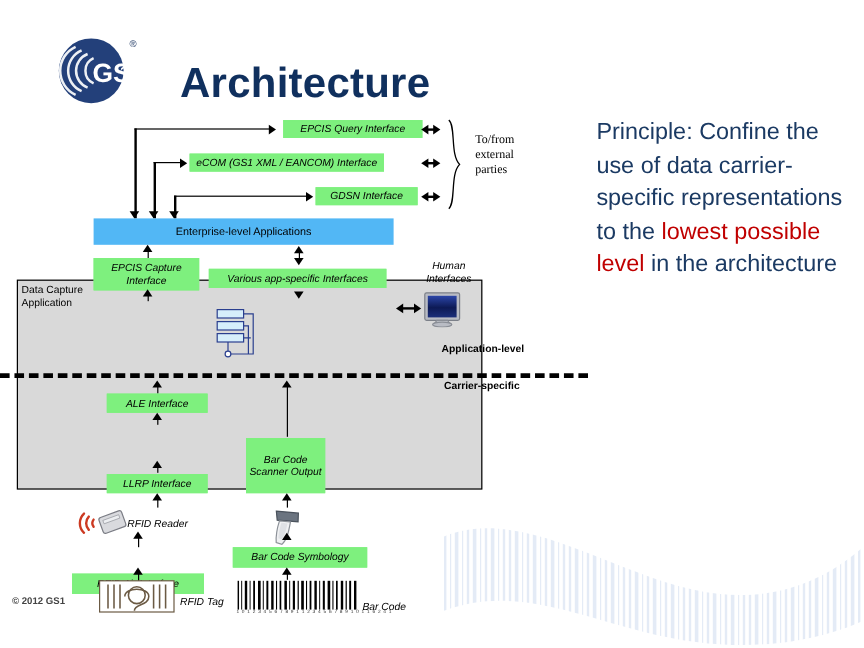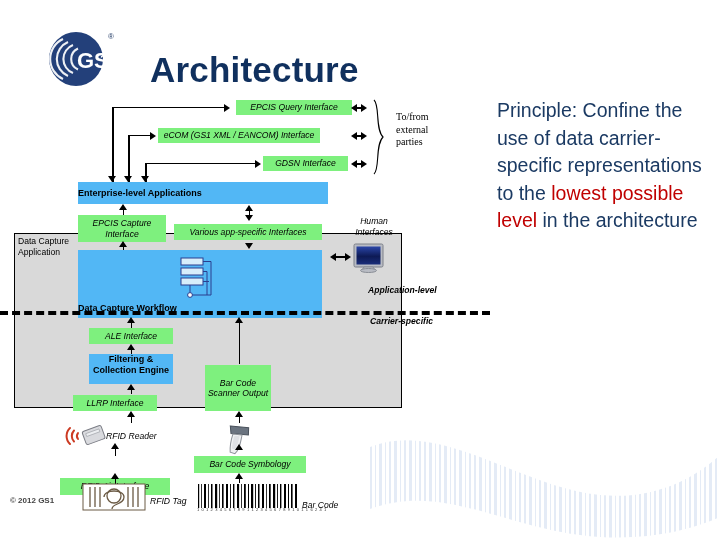--- a/index.html
+++ b/index.html
@@ -24,24 +24,24 @@
   .title{position:absolute;left:150px;top:50px;
     font-size:35px;font-weight:bold;color:#10305e;letter-spacing:.2px;}
 
   
   .gbox{position:absolute;background:#7ef07e;border:1px solid #7ef07e;
     color:#000;font-style:italic;font-size:8.6px;line-height:10.5px;
     display:flex;align-items:center;justify-content:center;text-align:center;
     box-sizing:border-box;}
   .bbox{position:absolute;background:#52b7f5;color:#000;
     font-size:9px;line-height:11px;box-sizing:border-box;
-    display:flex;align-items:center;text-align:center;font-weight:bold;}
+    display:flex;align-items:center;justify-content:center;text-align:center;}
   .plain{position:absolute;font-size:8.6px;line-height:10.5px;color:#000;}
   .ital{font-style:italic;}
-  .bolditalic{font-style:italic;font-weight:bold;}
+  .bolditalic{font-weight:bold;}
 
   .greybox{position:absolute;background:#d9d9d9;border:1px solid #000;box-sizing:border-box;}
 
   .vline{position:absolute;background:#000;width:1.6px;}
   .hline{position:absolute;background:#000;height:1.6px;}
 
   
   .ar-up{position:absolute;width:0;height:0;border-left:4px solid transparent;
     border-right:4px solid transparent;border-bottom:6px solid #000;}
   .ar-down{position:absolute;width:0;height:0;border-left:4px solid transparent;
@@ -240,23 +240,20 @@
   </div>
 
   <div class="gbox" style="left:174px;top:224px;width:148px;height:16px;">
     <span>Various app-specific Interfaces</span>
   </div>
 
   <div class="vline" style="left:122.5px;top:244px;height:7px;"></div>
   <div class="ar-up" style="left:119px;top:241px;"></div>
   <div class="ar-down" style="left:245px;top:243px;"></div>
 
-  <div class="bbox" style="left:78px;top:250px;width:244px;height:68px;align-items:flex-end;padding-bottom:4px;">
-    <span>Data Capture Workflow</span>
-  </div>
   <svg style="position:absolute;left:178px;top:255px;width:40px;height:46px;" viewBox="0 0 40 46">
     <g stroke="#2a3f8f" fill="#d6eefb" stroke-width="1">
       <rect x="3" y="3" width="22" height="7"></rect>
       <rect x="3" y="13" width="22" height="7"></rect>
       <rect x="3" y="23" width="22" height="7"></rect>
     </g>
     <g stroke="#2a3f8f" fill="none" stroke-width="1">
       <path d="M25,6.5 H33 V40 H14"></path>
       <path d="M25,16.5 H29 V40"></path>
       <path d="M25,26.5 H31"></path>
@@ -291,28 +288,25 @@
   <div class="vline" style="left:130.5px;top:321px;height:7px;"></div>
   <div class="ar-up" style="left:127px;top:317px;"></div>
 
   <div class="gbox" style="left:89px;top:328px;width:84px;height:16px;">
     <span>ALE Interface</span>
   </div>
 
   <div class="vline" style="left:130.5px;top:348px;height:6px;"></div>
   <div class="ar-up" style="left:127px;top:344px;"></div>
 
-  <div class="bbox" style="left:89px;top:354px;width:84px;height:30px;flex-direction:column;">
-    <span>Filtering &amp; Collection Engine</span>
-  </div>
 
   <div class="vline" style="left:130.5px;top:388px;height:6px;"></div>
   <div class="ar-up" style="left:127px;top:384px;"></div>
 
-  <div class="gbox" style="left:73px;top:395px;width:84px;height:16px;">
+  <div class="gbox" style="left:89px;top:395px;width:84px;height:16px;">
     <span>LLRP Interface</span>
   </div>
 
   <div class="vline" style="left:238.5px;top:322px;height:42px;"></div>
   <div class="ar-up" style="left:235px;top:317px;"></div>
 
   <div class="gbox" style="left:205px;top:365px;width:66px;height:46px;flex-direction:column;">
     <span>Bar Code Scanner Output</span>
   </div>
 

